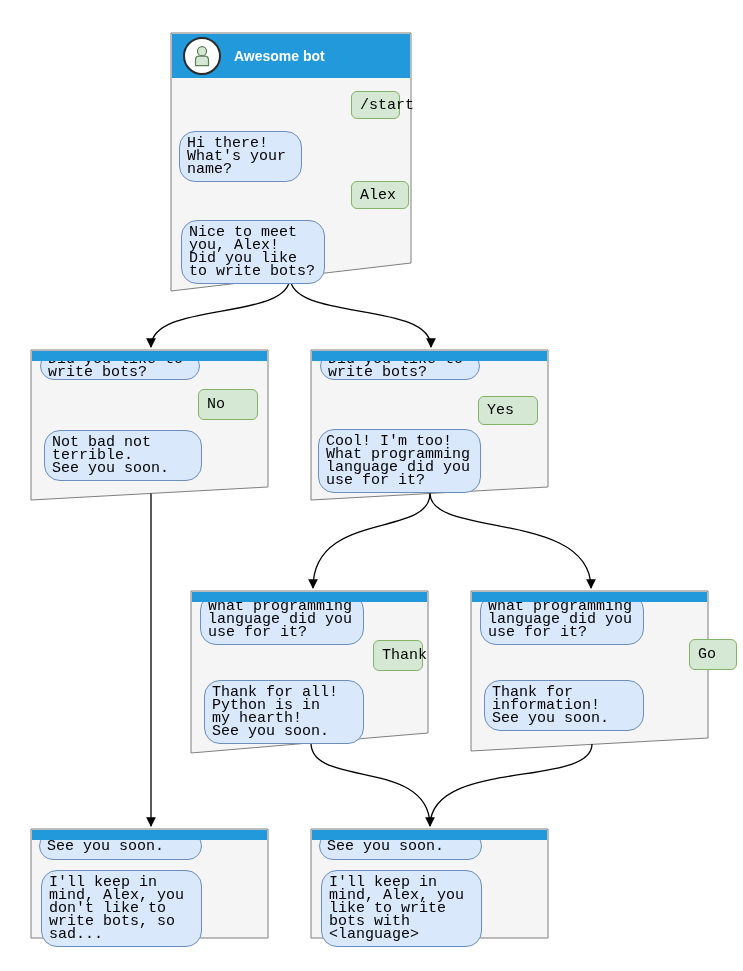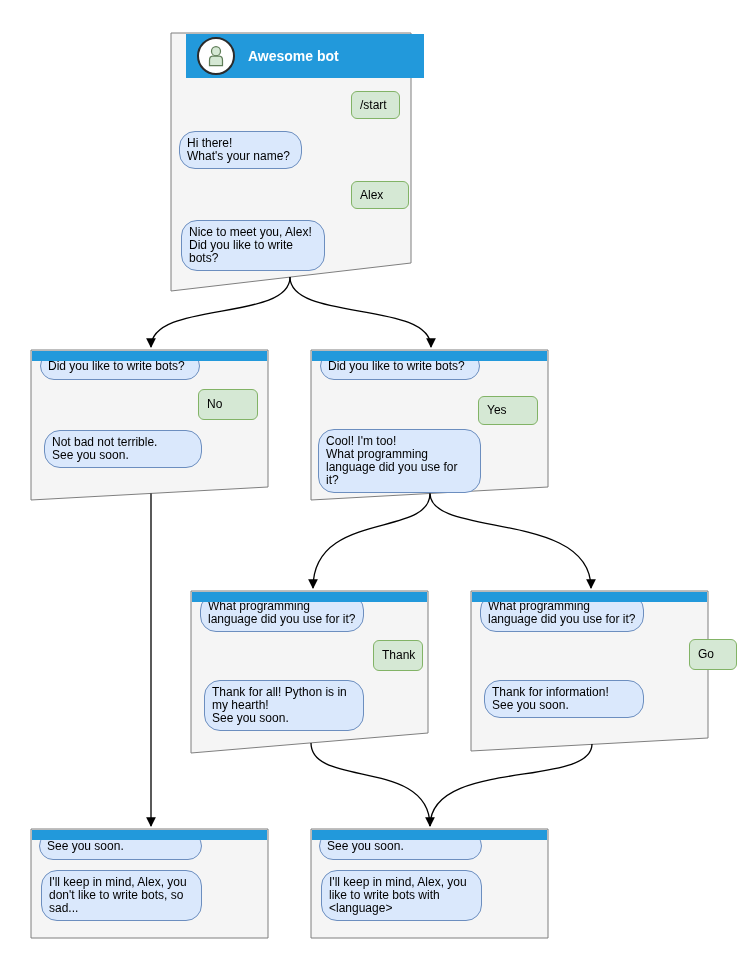--- a/index.html
+++ b/index.html
@@ -15,44 +15,44 @@
   .titlebar {
     position: absolute;
     background: var(--header-blue, #2299DB);
     z-index: 3;
   }
   .main-header {
     display: flex;
     align-items: center;
     padding-left: 11px;
     gap: 13px;
-    margin-left: 14px;
   }
   .avatar {
     width: 38px; height: 38px;
     border-radius: 50%;
     background: #ffffff;
     border: 2px solid #2b2b2b;
     display: flex;
     align-items: center;
     justify-content: center;
     flex: 0 0 auto;
   }
   .bot-title {
     color: var(--title-text, #ffffff);
     font-weight: bold;
     font-size: 14px;
   }
   .bubble {
     position: absolute;
-    font-size: 12px;
+    font-size: 15px;
     line-height: 13px;
     color: #000000;
     white-space: pre-line;
     z-index: 1;
+    font-family: Liberation Mono, monospace;
   }
   .bubble.bot {
     background: var(--bot-bubble-bg, #DAE8FC);
     border: 1px solid var(--bot-bubble-border, #6C8EBF);
     border-radius: 16px;
     padding: 5px 7px;
   }
   .bubble.user {
     background: var(--user-bubble-bg, #D5E8D4);
     border: 1px solid var(--user-bubble-border, #82B366);

